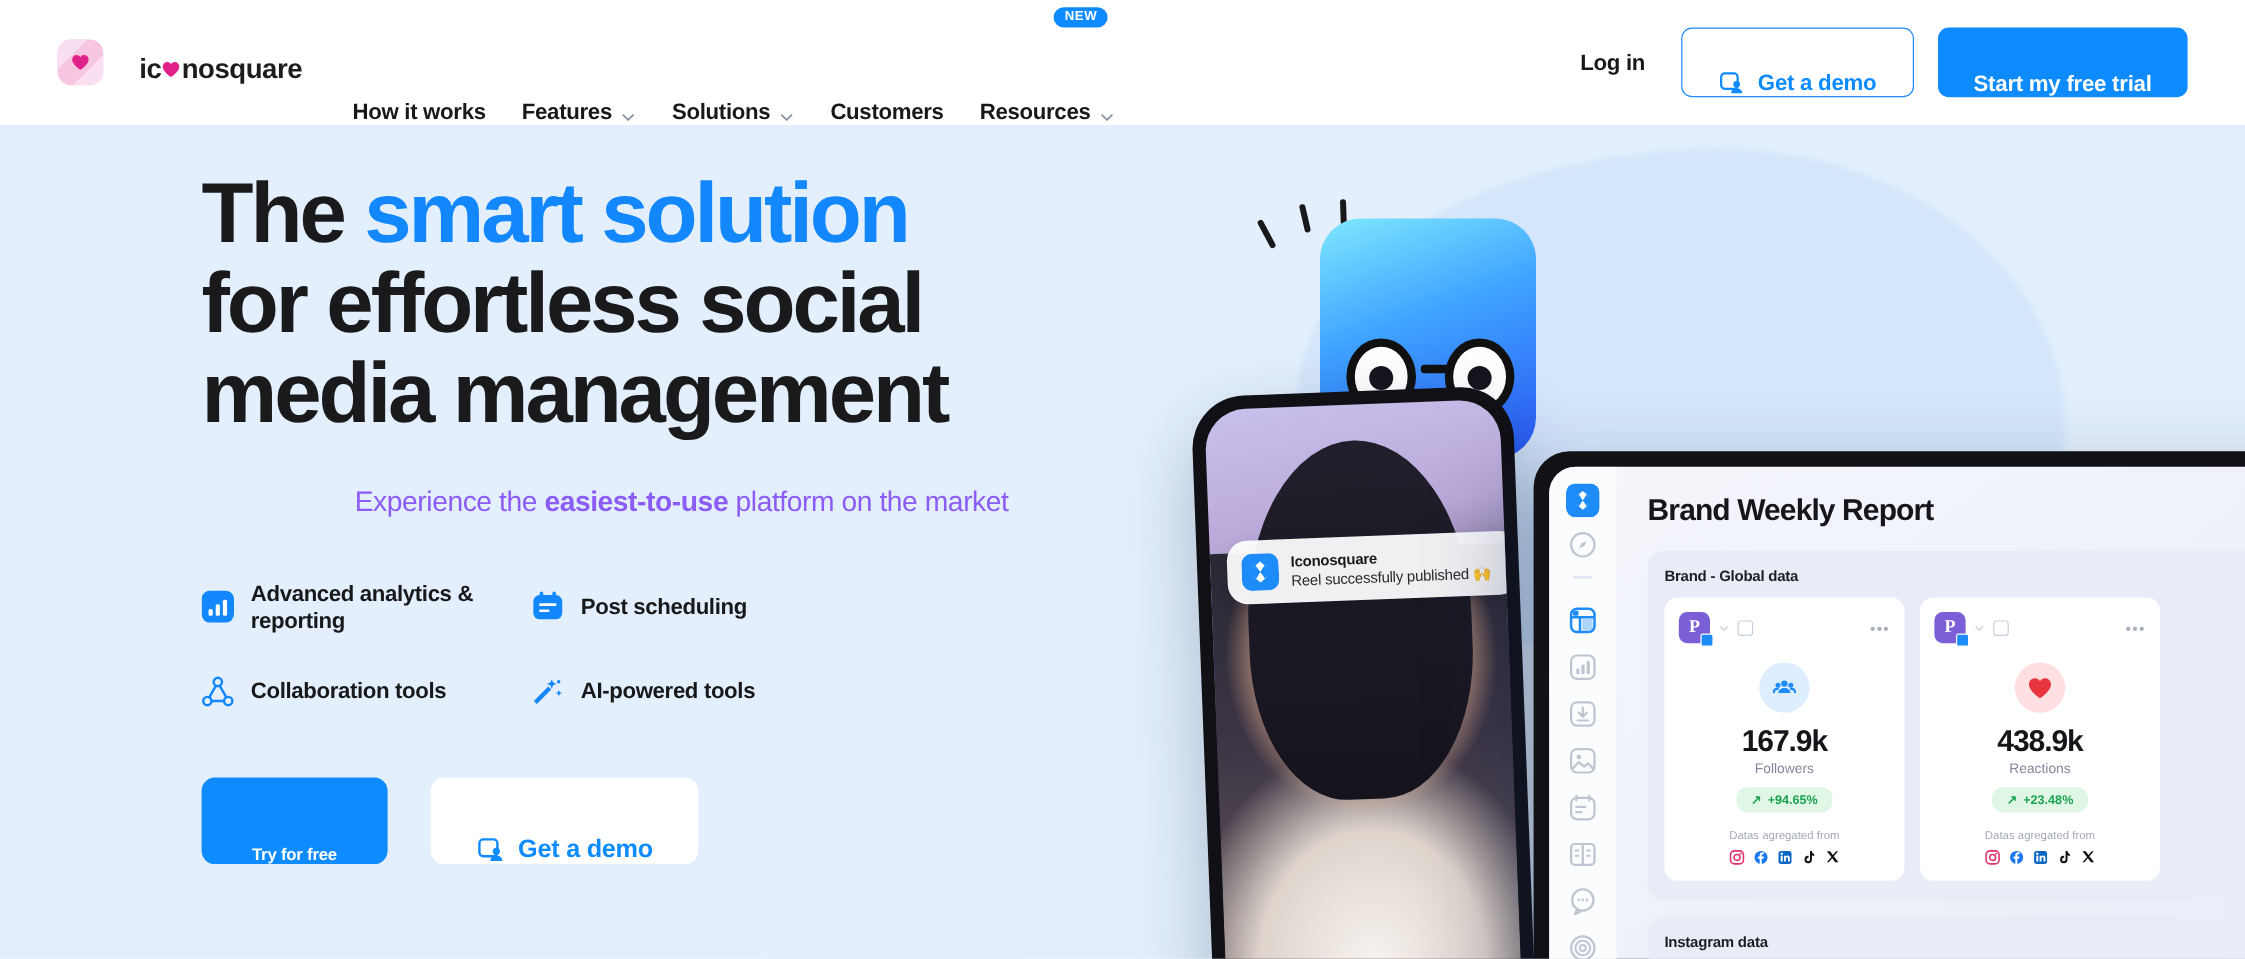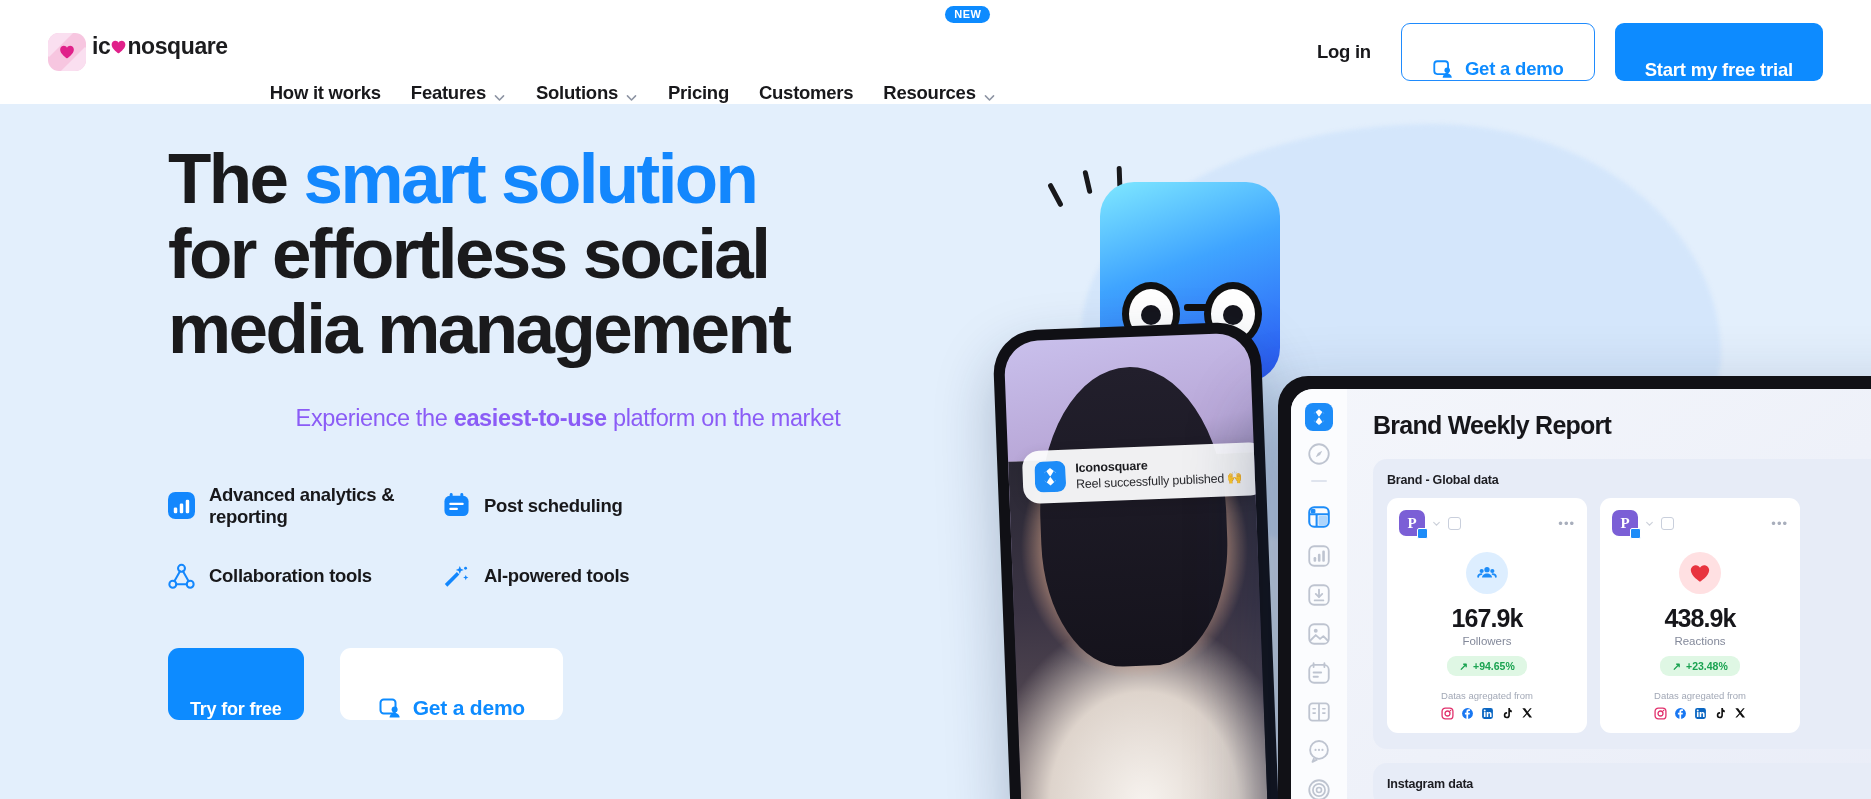--- a/index.html
+++ b/index.html
@@ -12,21 +12,21 @@
 
   
   .header {
     position: absolute; top: 0; left: 0;
     width: 1871px; height: 104px;
     background: #ffffff;
     display: flex; align-items: center;
     z-index: 40;
   }
   .brand {
-    display: flex; align-items: flex-start; gap: 6px;
+    display: flex; align-items: flex-end; gap: 30px;
     margin-left: 48px;
     cursor: pointer;
   }
   .brand-mark {
     width: 38px; height: 38px; border-radius: 11px;
     background: #f7c6e0;
     position: relative; overflow: hidden;
     flex: none;
   }
   .brand-mark .sh1, .brand-mark .sh2 {
@@ -130,22 +130,22 @@
   }
   .feature {
     display: flex; align-items: center; gap: 14px;
     font-size: 18.5px; font-weight: 700; color: #18181b;
     letter-spacing: -0.3px;
   }
   .feature .fi { width: 27px; height: 27px; flex: none; display: block; }
 
   .cta-row { margin-top: 58px; display: flex; gap: 36px; }
   .btn-try {
-    height: 72px; padding: 0 22px; border-radius: 11px;
-    background: #0d8bff; color: #fff; font-size: 18px; font-weight: 700;
+    height: 72px; padding: 0 42px; border-radius: 11px;
+    background: #0d8bff; color: #fff; font-size: 14px; font-weight: 700;
   }
   .btn-demo2 {
     height: 72px; padding: 0 38px; border-radius: 11px;
     background: #fff; color: #0d8bff; font-size: 21px; font-weight: 700;
   }
 
   
   .mascot {
     position: absolute; left: 1100px; top: 78px;
     width: 180px; height: 200px;
@@ -335,23 +335,20 @@
       <span>Features</span>
       <svg class="chev" viewBox="0 0 16 16">
           <path d="M3 6l5 5 5-5" fill="none" stroke="#8d94a3" stroke-width="1.9" stroke-linecap="round" stroke-linejoin="round"></path>
         </svg>
     </div>
     <div class="nav-item">
       <span>Solutions</span>
       <svg class="chev" viewBox="0 0 16 16">
           <path d="M3 6l5 5 5-5" fill="none" stroke="#8d94a3" stroke-width="1.9" stroke-linecap="round" stroke-linejoin="round"></path>
         </svg>
-    </div>
-    <div class="nav-item">
-      <span>Pricing</span>
     </div>
     <div class="nav-item">
       <span>Customers</span>
     </div>
     <div class="nav-item">
       <span class="badge-new">NEW</span>
       <span>Resources</span>
       <svg class="chev" viewBox="0 0 16 16">
           <path d="M3 6l5 5 5-5" fill="none" stroke="#8d94a3" stroke-width="1.9" stroke-linecap="round" stroke-linejoin="round"></path>
         </svg>

